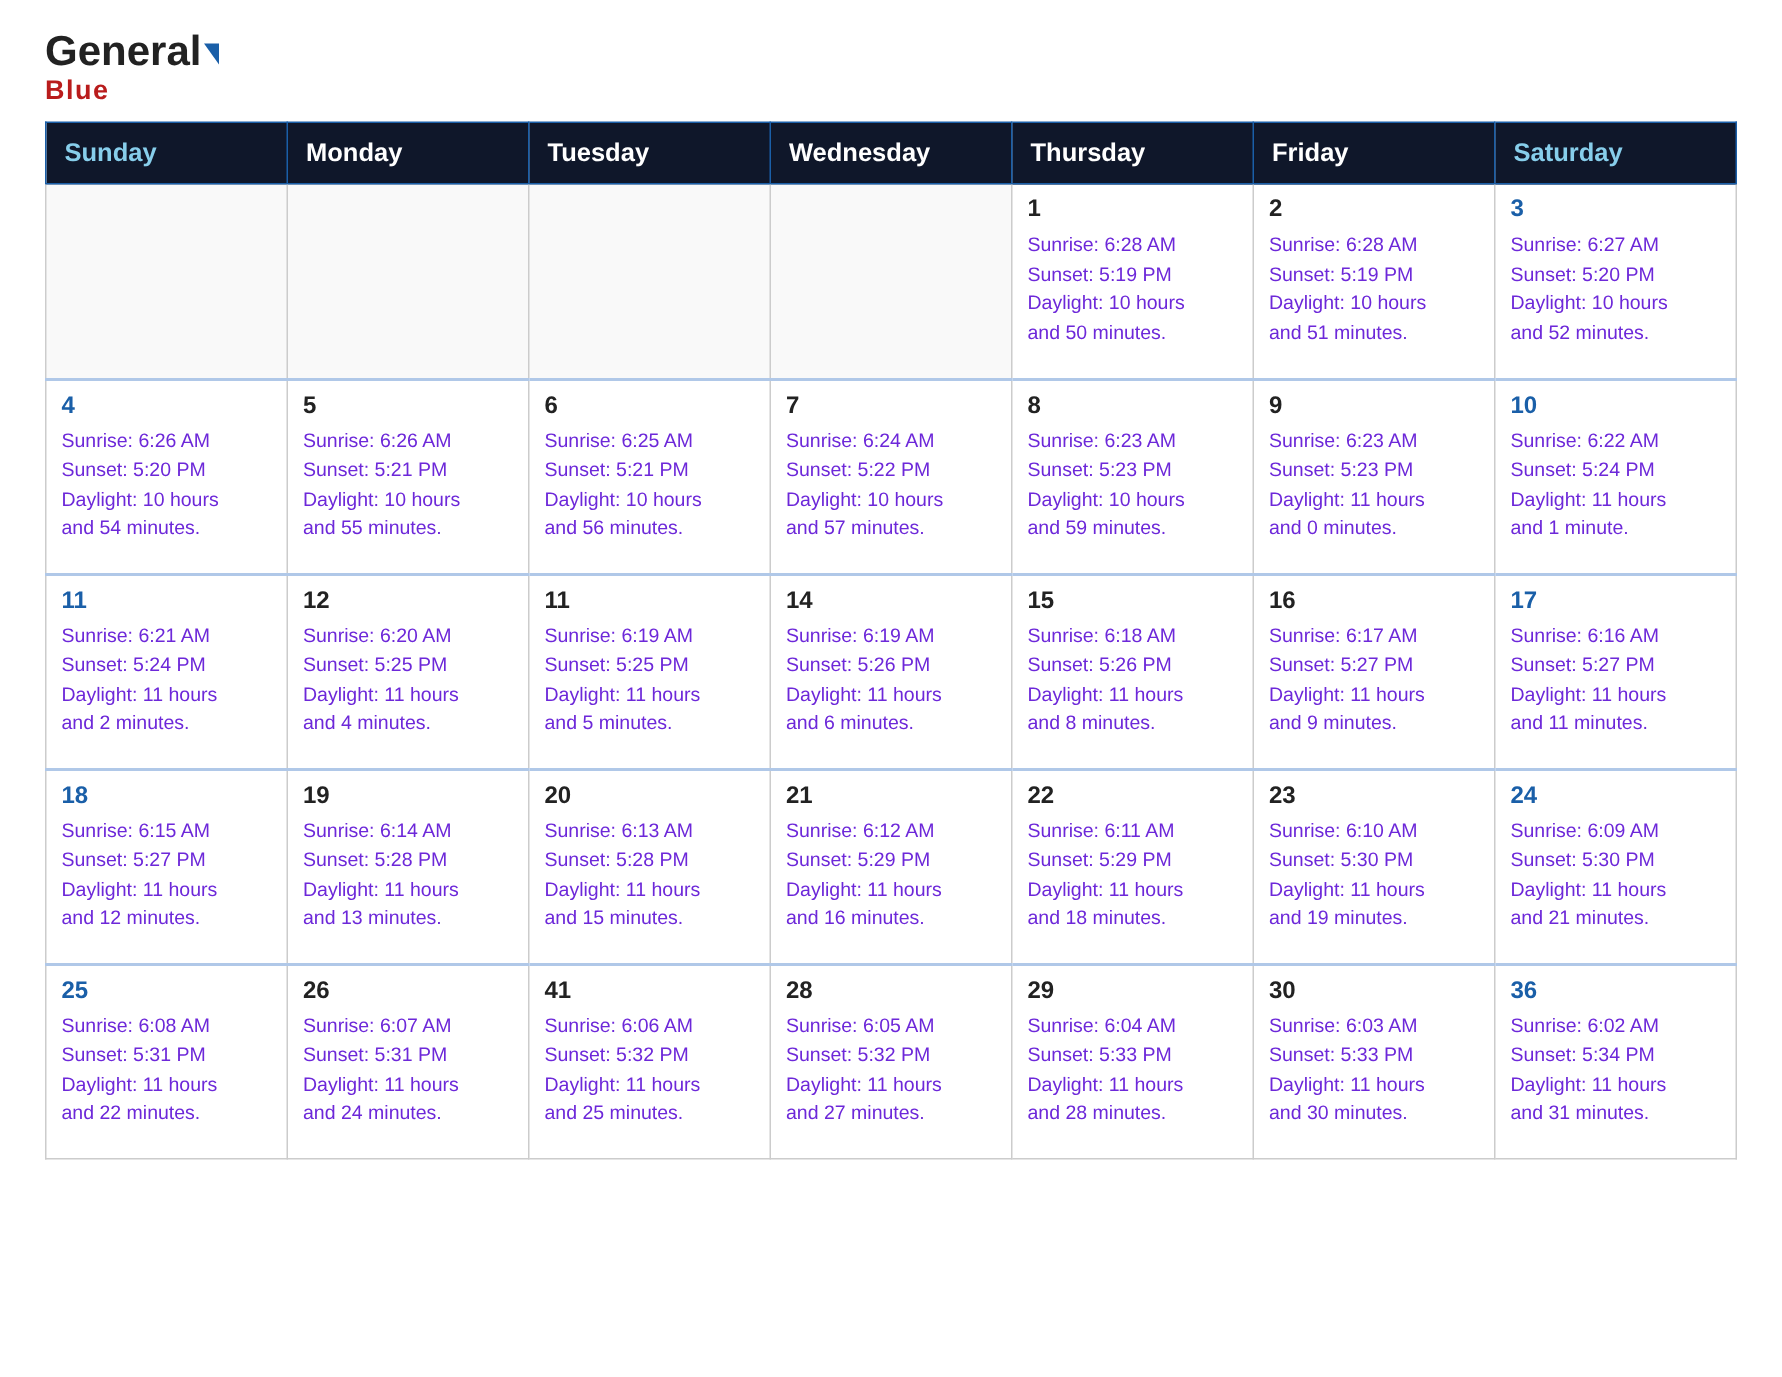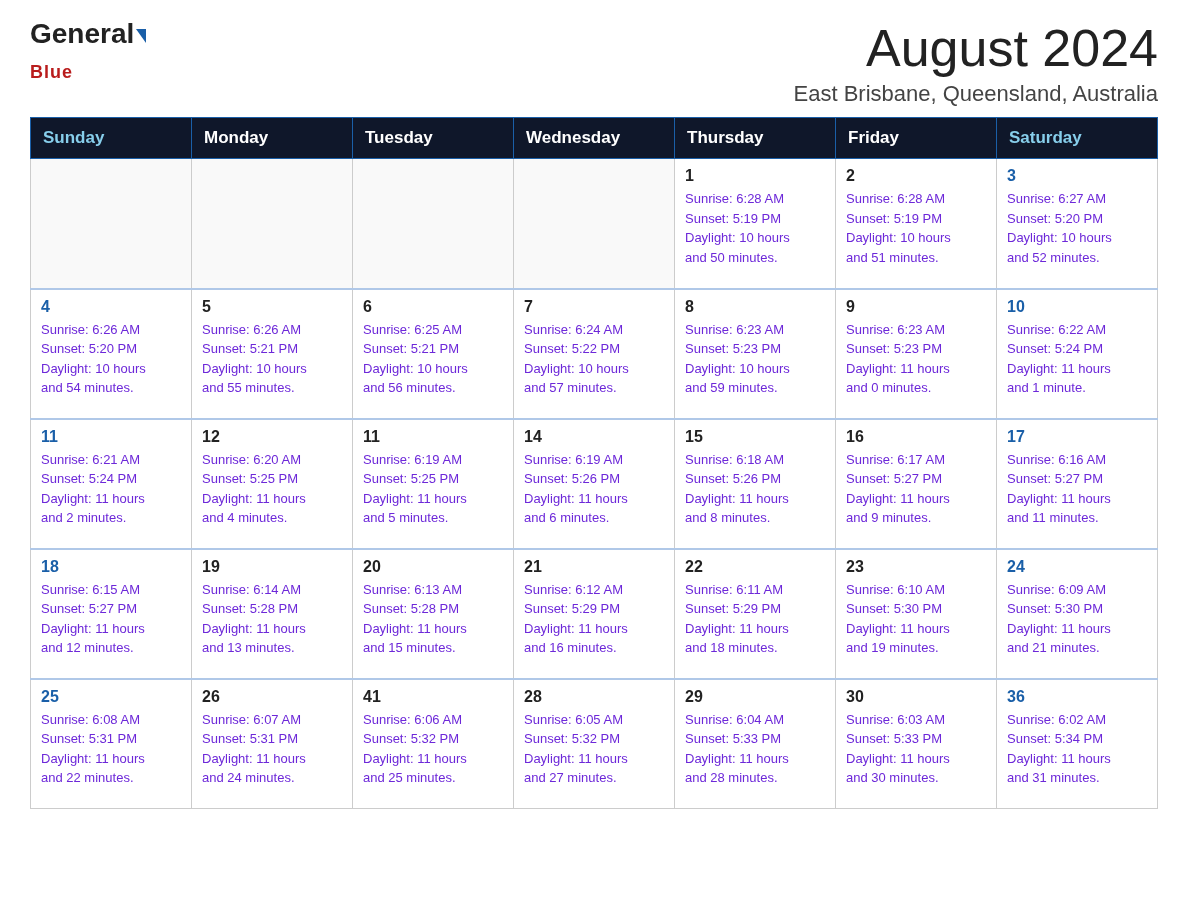--- a/index.html
+++ b/index.html
@@ -14,21 +14,20 @@
     .header {
       display: flex;
       justify-content: space-between;
       align-items: flex-start;
       margin-bottom: 10px;
     }
     .logo {
       display: flex;
       flex-direction: column;
       align-items: flex-start;
-      gap: 12px;
     }
     .logo-text {
       font-size: 28px;
       font-weight: bold;
       color: #222;
       line-height: 1;
     }
     .logo-line {
       color: #b91c1c;
       font-size: 18px;
@@ -103,24 +102,20 @@
   </style>
 </head>
 <body>
 
 <div class="header">
   <div class="logo">
     <div class="logo-text">
       <span>General</span><span style="display:inline-block;width:0;height:0;border-left:10px solid transparent;border-right:0px solid transparent;border-top:14px solid #1a5fa8;margin-left:2px;vertical-align:middle;"></span>
     </div>
     <div class="logo-line">Blue</div>
-  </div>
-  <div class="title-block">
-    <h1>August 2024</h1>
-    <h2>East Brisbane, Queensland, Australia</h2>
   </div>
 </div>
 
 <table class="calendar">
   <thead>
     <tr>
     <th>Sunday</th>
         <th>Monday</th>
         <th>Tuesday</th>
         <th>Wednesday</th>

